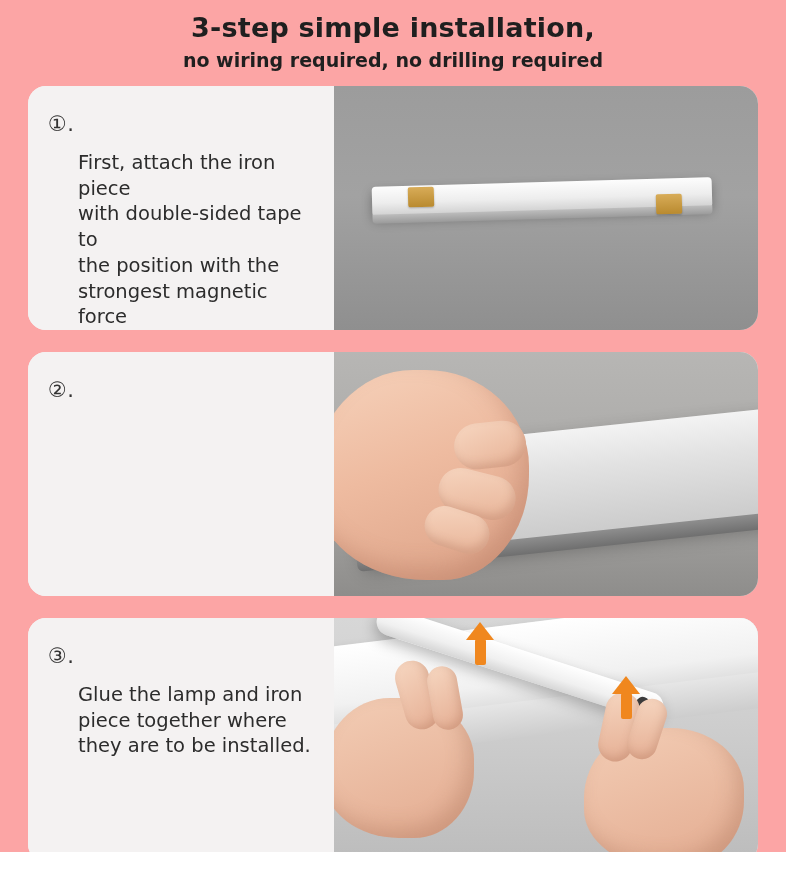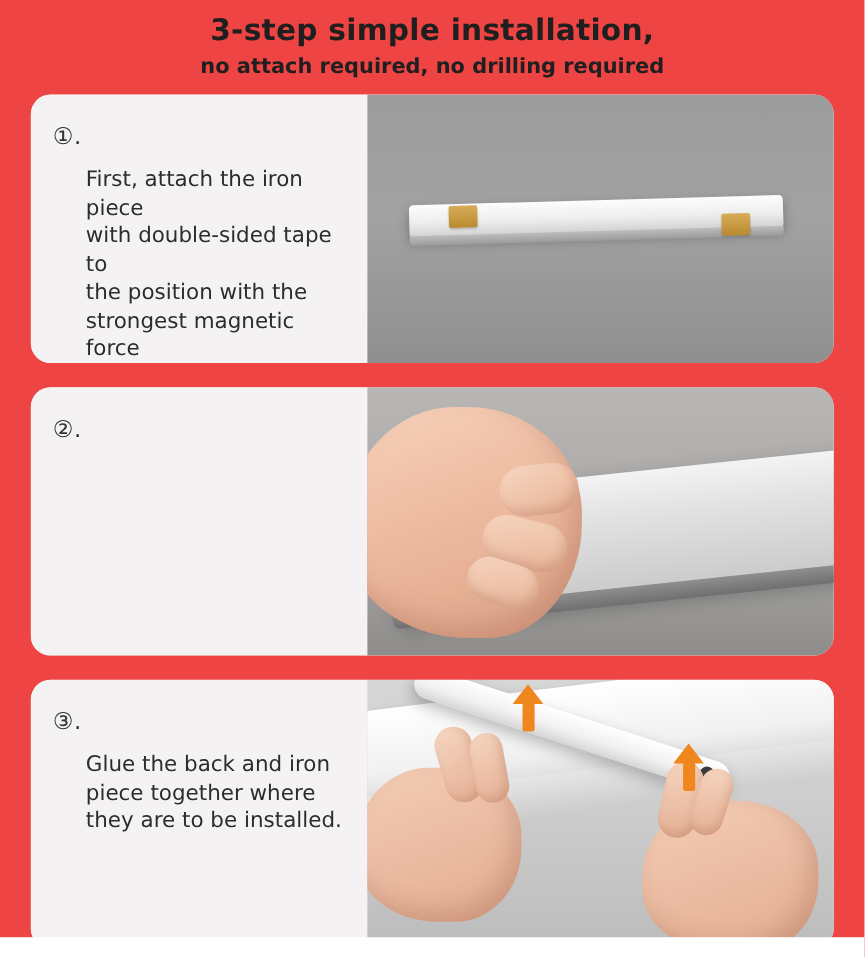--- a/index.html
+++ b/index.html
@@ -12,21 +12,21 @@
     height: 870px;
     font-family: "DejaVu Sans", "Liberation Sans", sans-serif;
     color: #2b2b2b;
     overflow: hidden;
     position: relative;
   }
   .page {
     width: 786px;
     height: 870px;
     position: relative;
-    background: #ef4444;
+    background: #fca5a5;
   }
   .header {
     padding-top: 12px;
     text-align: center;
   }
   .title {
     font-size: 27px;
     font-weight: bold;
     letter-spacing: 0.2px;
     color: #1f1f1f;
@@ -266,21 +266,21 @@
     background: #ffffff;
   }
 </style>
 </head>
 <body>
 
 <div class="page">
 
   <div class="header">
     <div class="title">3-step simple installation,</div>
-    <div class="subtitle">no attach required, no drilling required</div>
+    <div class="subtitle">no wiring required, no drilling required</div>
   </div>
 
   <div class="steps">
 
     <div class="step">
       <div class="step-text">
         <div class="step-num">①.</div>
         <div class="step-desc">First, attach the iron piece
 with double-sided tape to
 the position with the
@@ -305,21 +305,21 @@
         <div class="hand"></div>
         <div class="finger thumb"></div>
         <div class="finger f1"></div>
         <div class="finger f2"></div>
       </div>
     </div>
 
     <div class="step">
       <div class="step-text">
         <div class="step-num">③.</div>
-        <div class="step-desc">Glue the back and iron
+        <div class="step-desc">Glue the lamp and iron
 piece together where
 they are to be installed.</div>
       </div>
       <div class="step-img img3">
         <div class="shelf-top"></div>
         <div class="shelf-face"></div>
         <div class="lamp3">
           <div class="sensor"></div>
         </div>
         <div class="hand3 h-left"></div>

